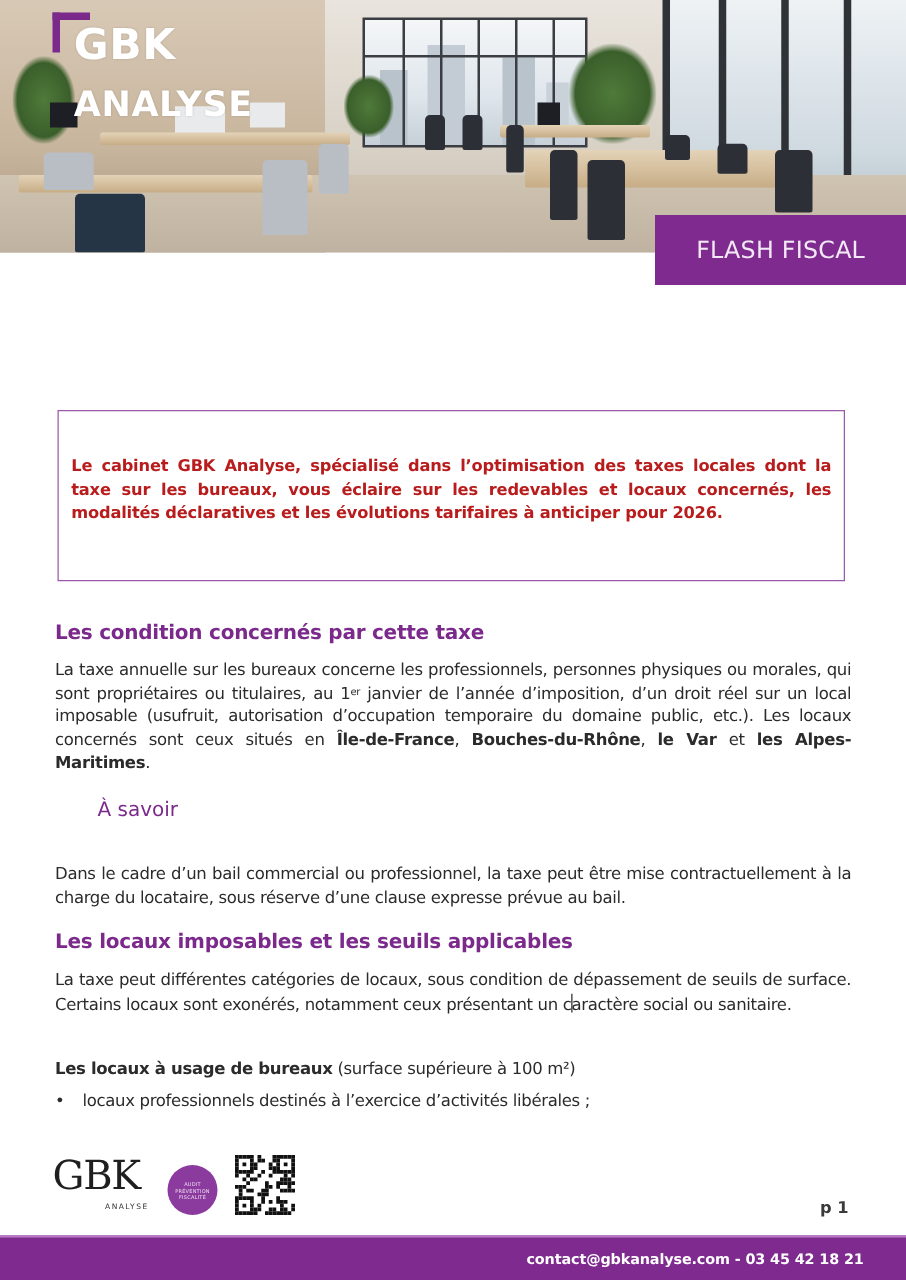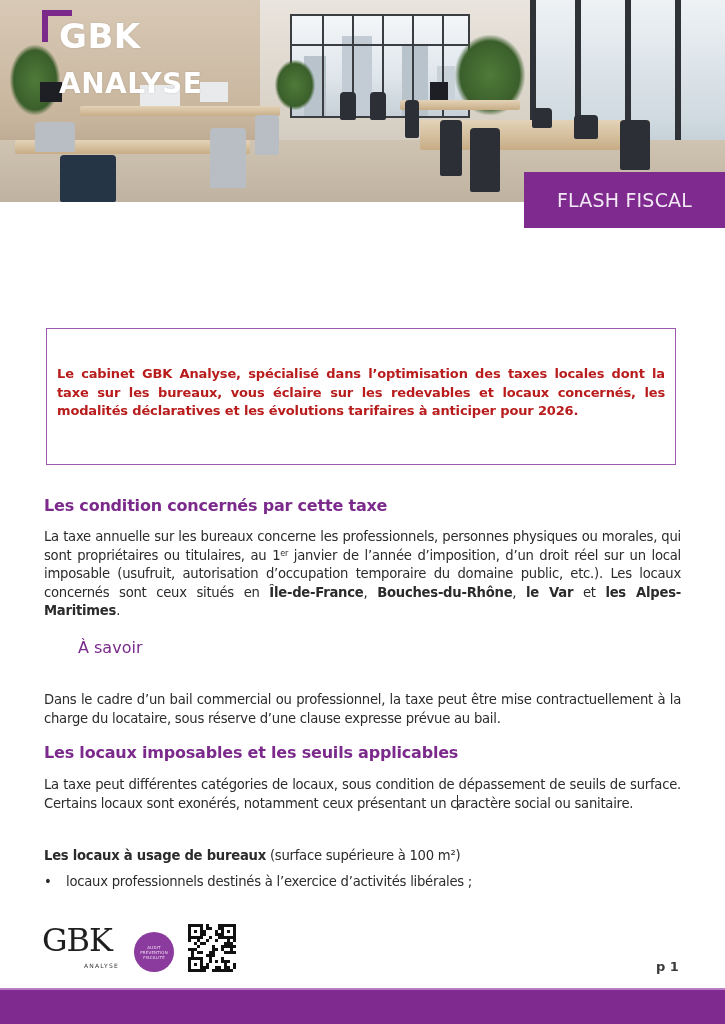--- a/index.html
+++ b/index.html
@@ -313,13 +313,14 @@
     <div class="c" style="left: 30px; top: 45px; width: 3px; height: 3px;"></div>
     <div class="c" style="left: 33px; top: 45px; width: 3px; height: 3px;"></div>
     <div class="c" style="left: 36px; top: 45px; width: 3px; height: 3px;"></div>
     <div class="c" style="left: 39px; top: 45px; width: 3px; height: 3px;"></div>
     <div class="c" style="left: 42px; top: 45px; width: 3px; height: 3px;"></div>
   </div>
 
 <div class="page-num">p 1</div>
 
 <div class="footer-bar">
+  <div class="right">contact@gbkanalyse.com - 03 45 42 18 21</div>
 </div>
 
 </body></html>

